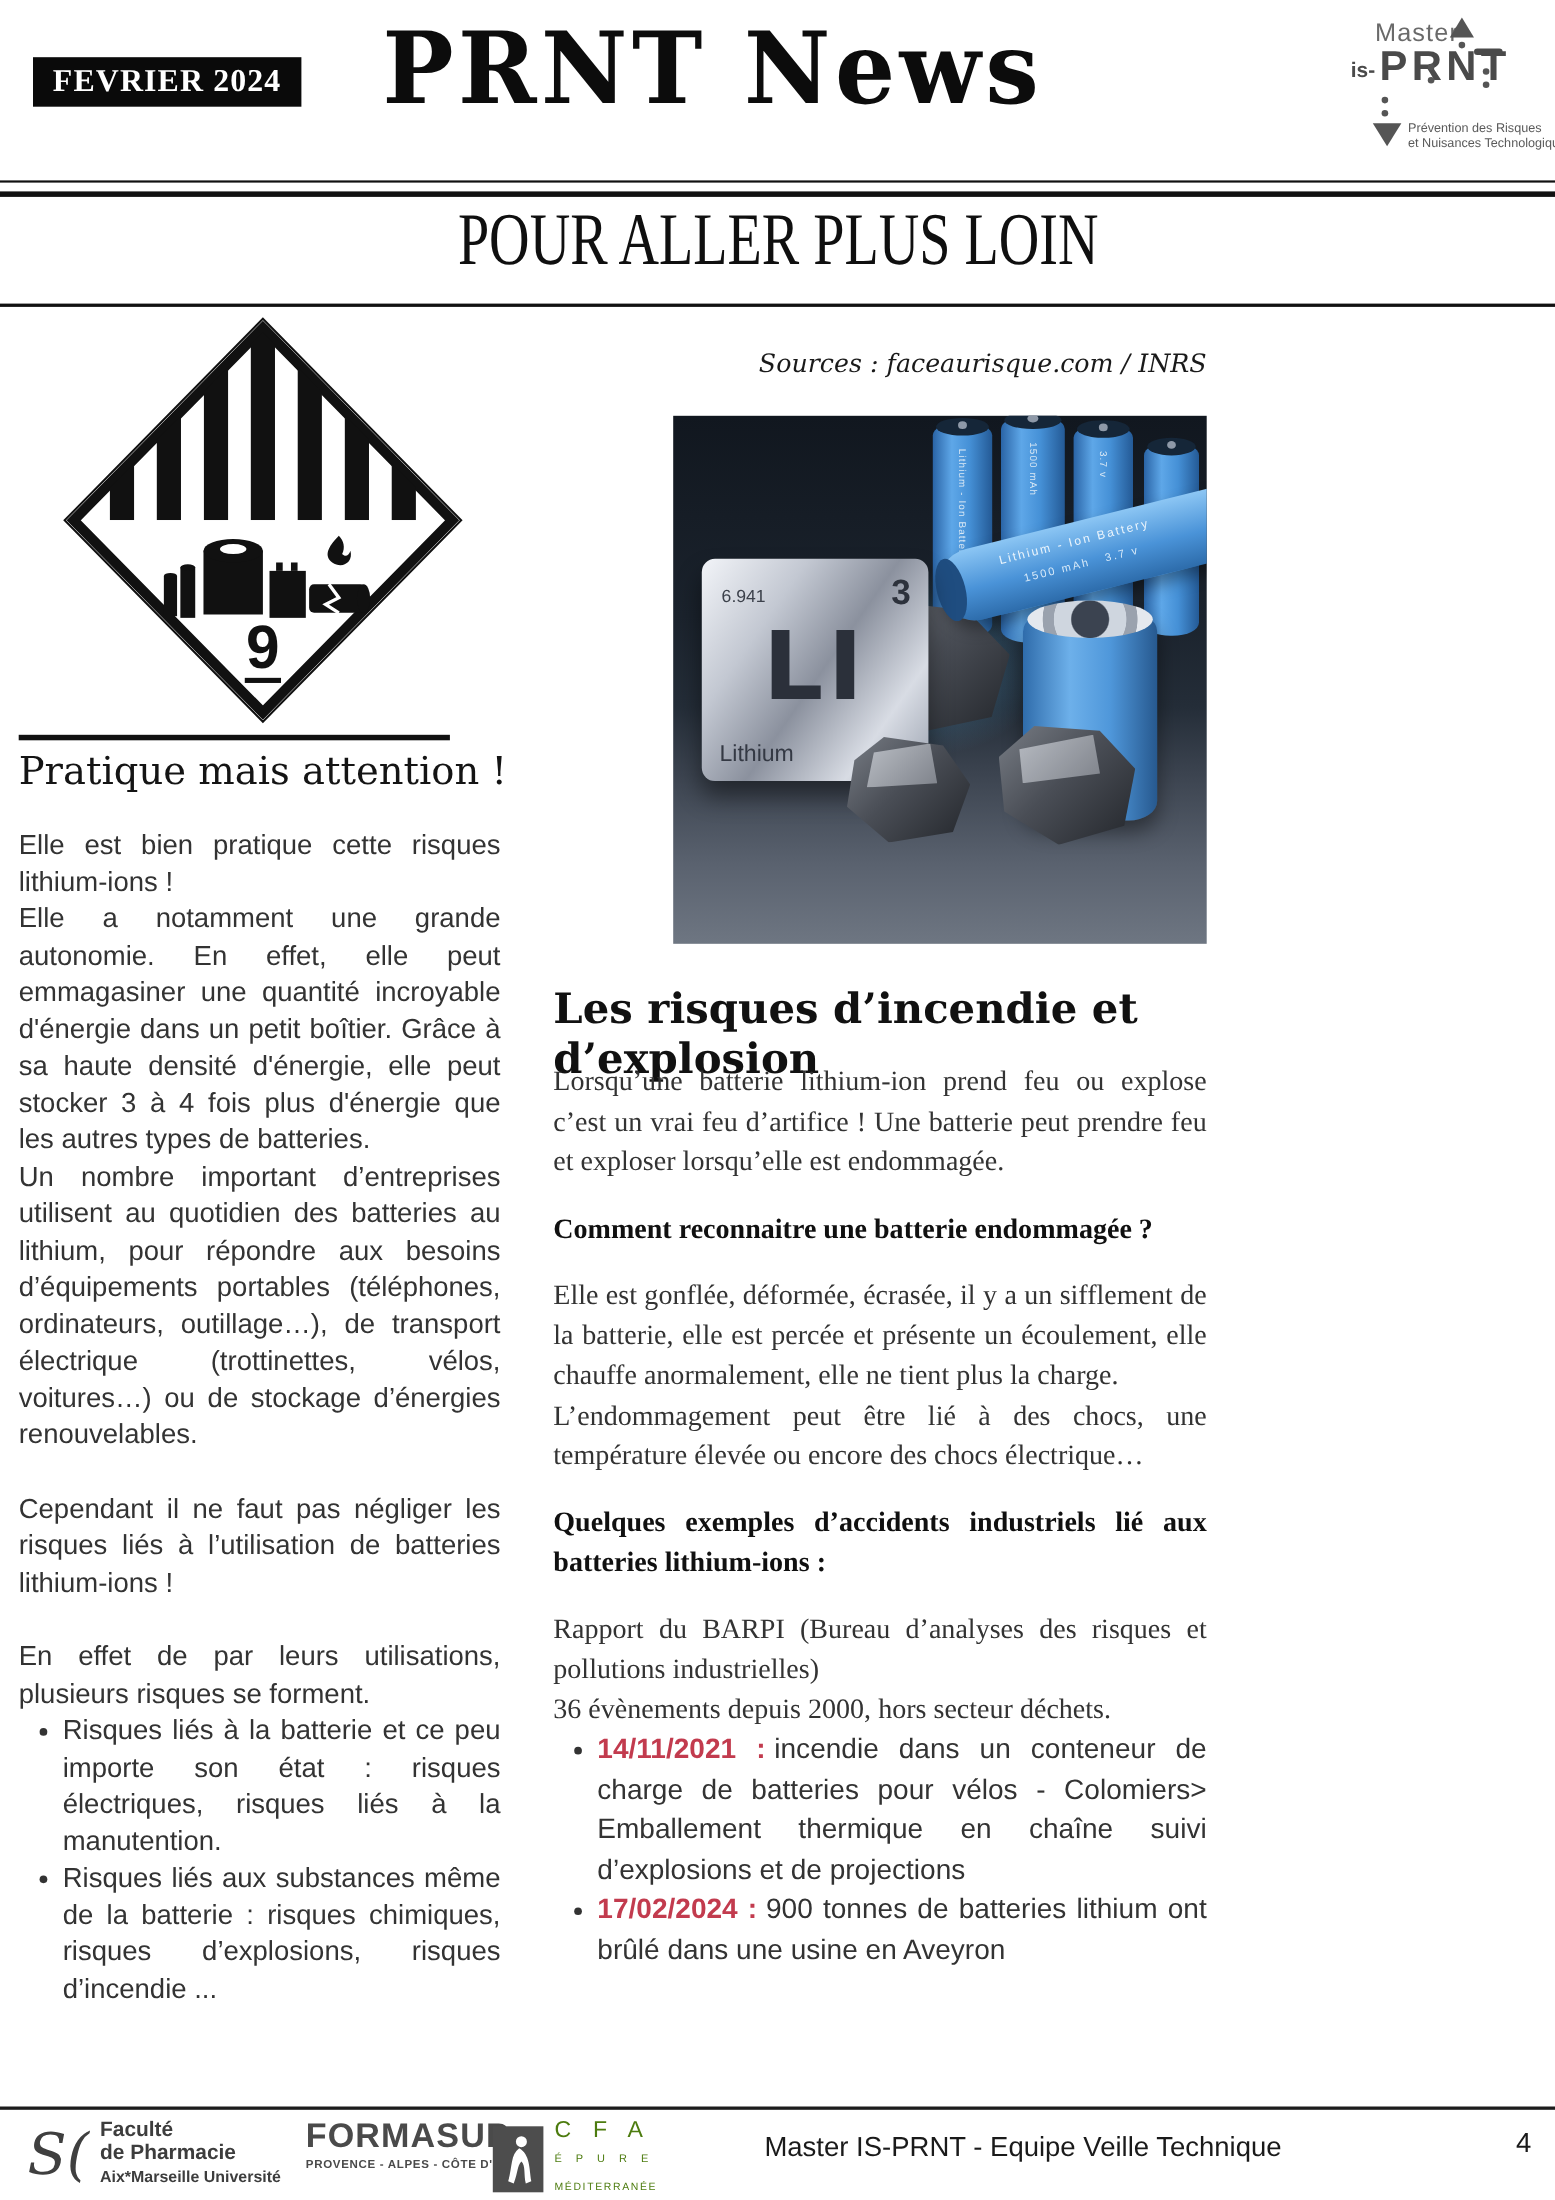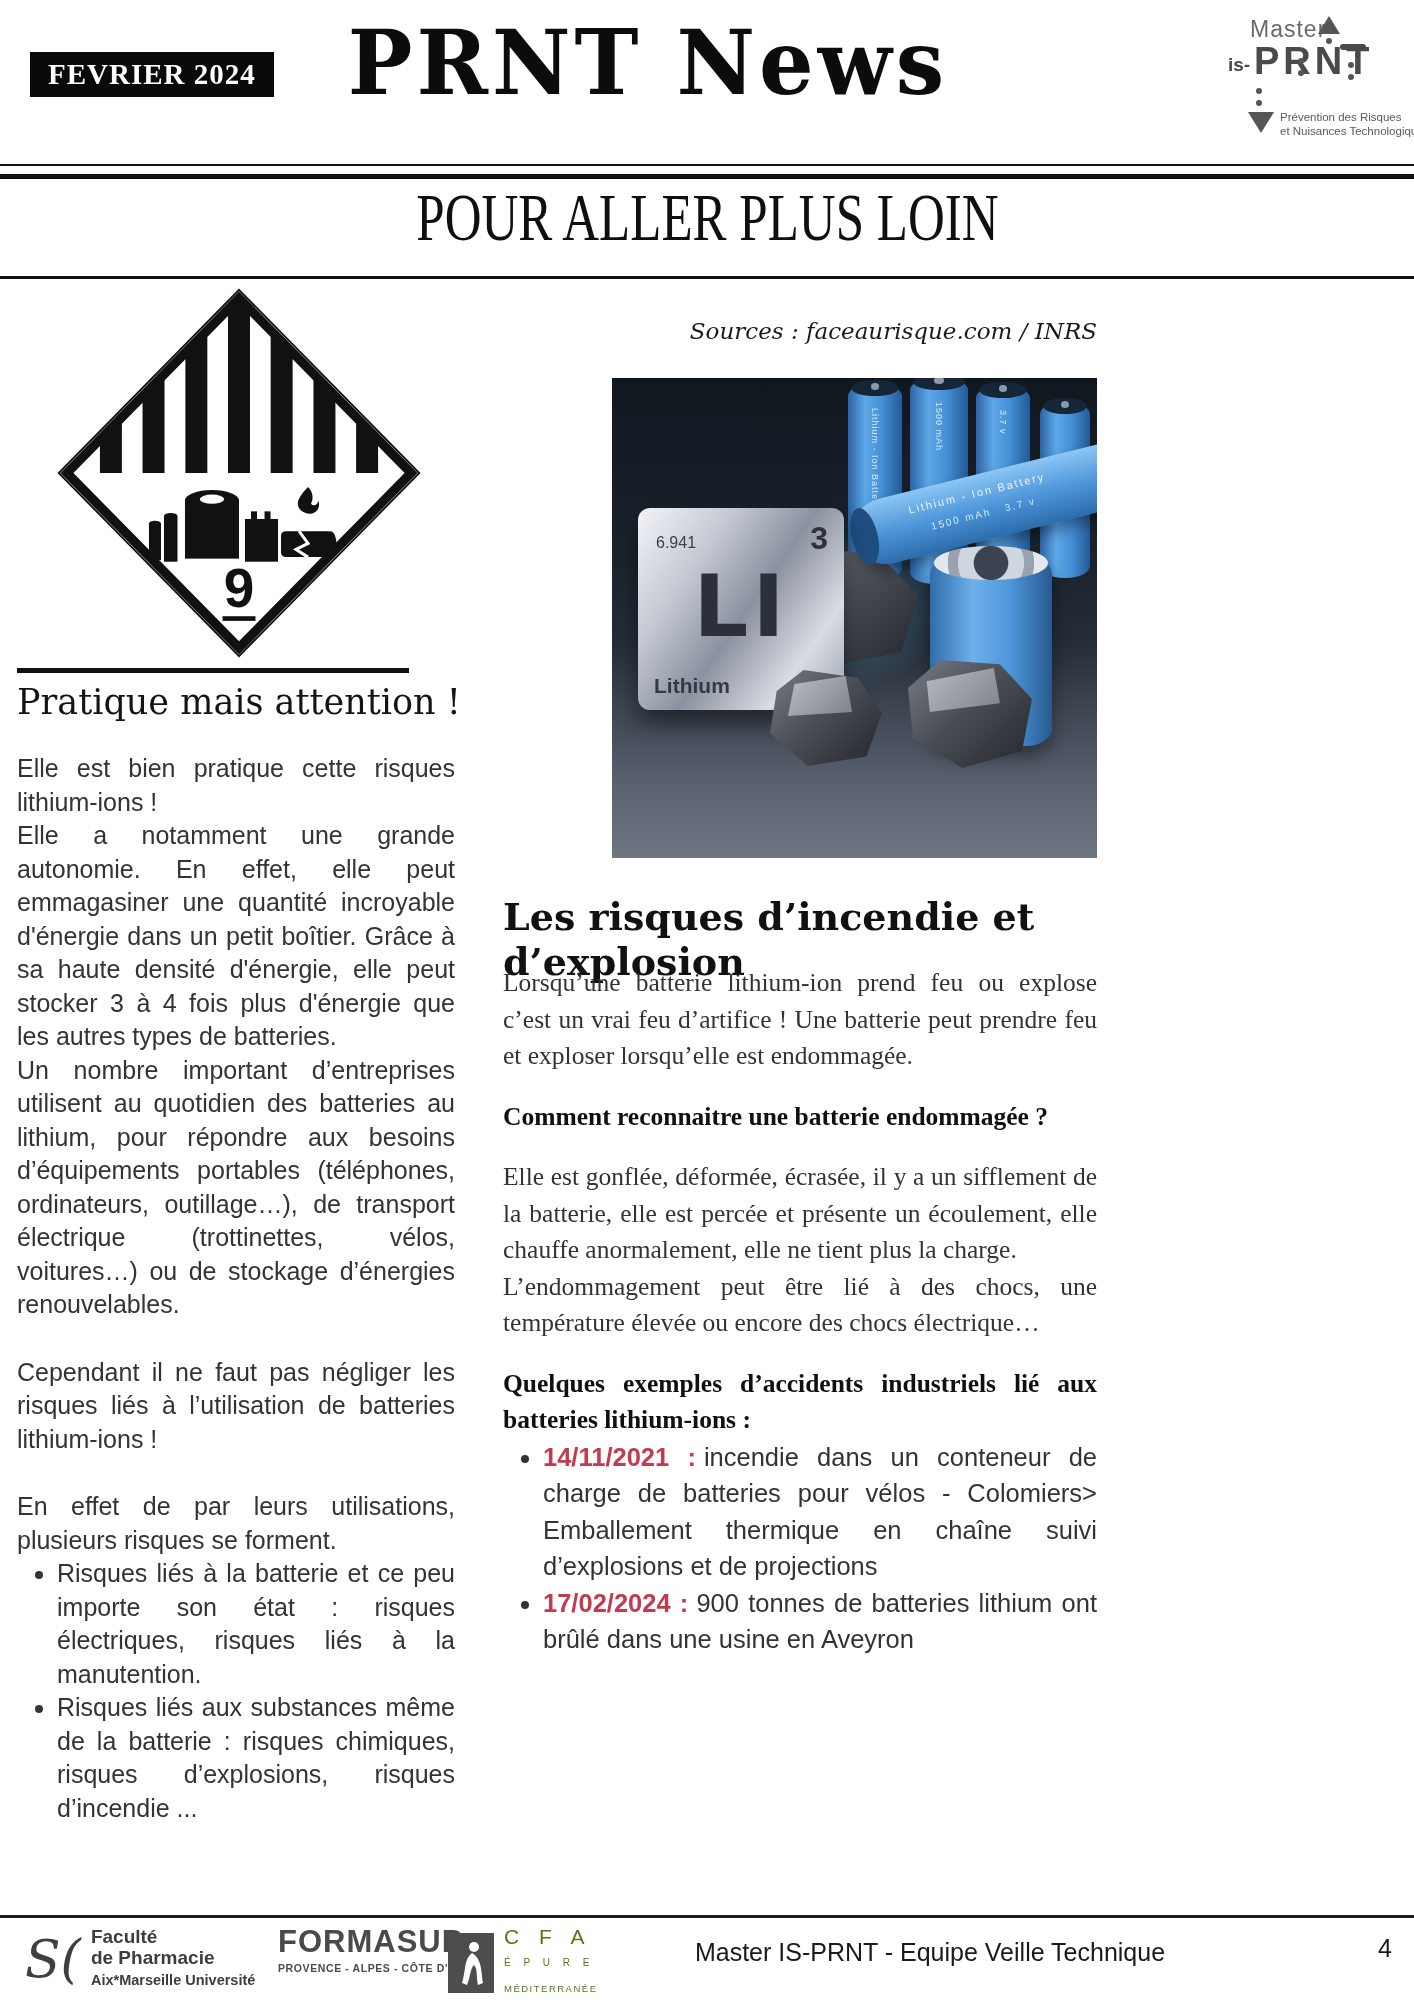--- a/index.html
+++ b/index.html
@@ -52,21 +52,21 @@
       background:linear-gradient(180deg,#11171f 0%,#1b232d 38%,#242d38 55%,#3c4450 68%,#5a626f 85%,#6e7682 100%);}
   .glow{position:absolute;left:120px;top:140px;width:220px;height:170px;
       background:radial-gradient(ellipse at center,rgba(90,180,230,0.45),rgba(90,180,230,0) 70%);}
   .li-tile{position:absolute;left:26px;top:130px;width:206px;height:202px;border-radius:12px;
       background:linear-gradient(125deg,#f2f4f8 0%,#c3c8d2 28%,#8b919e 52%,#d8dce4 78%,#9ba2af 100%);
       box-shadow:0 14px 22px rgba(0,0,0,0.45);}
   .li-mass{position:absolute;left:18px;top:26px;font-size:16px;color:#3c414b;}
   .li-num{position:absolute;right:16px;top:12px;font-size:32px;font-weight:bold;color:#2d323c;}
   .li-sym{position:absolute;left:0;top:48px;width:100%;text-align:center;font-size:86px;font-weight:bold;
       letter-spacing:4px;color:#2b303a;font-family:"DejaVu Sans",sans-serif;}
-  .li-name{position:absolute;left:16px;bottom:12px;font-size:21px;font-weight:bold;color:#343944;}
+  .li-name{position:absolute;left:16px;bottom:12px;font-size:21px;font-weight:normal;color:#343944;}
   .cyl{position:absolute;border-radius:24px/12px;
       background:linear-gradient(90deg,#2a64a6 0%,#5ea7e8 32%,#4590d6 62%,#245a96 100%);}
   .cyl .cap{position:absolute;left:6%;top:-4px;width:88%;height:16px;border-radius:50%;background:#152638;}
   .cyl .term{position:absolute;left:42%;top:-1px;width:16%;height:7px;border-radius:50%;background:#8e99a8;}
   .vlabel{position:absolute;left:50%;top:24px;transform:translateX(-50%);writing-mode:vertical-rl;
       font-size:9px;letter-spacing:1px;color:#d9e8f5;white-space:nowrap;}
   .fatbat{position:absolute;left:318px;top:178px;width:122px;height:190px;border-radius:26px/18px;
       background:linear-gradient(90deg,#2f6cab 0%,#6db0ea 35%,#4f97da 65%,#27598f 100%);box-shadow:0 10px 18px rgba(0,0,0,0.4);}
   .fatbat .cap{position:absolute;left:4px;top:-10px;width:114px;height:34px;border-radius:50%;
       background:radial-gradient(circle at 50% 50%,#3b4350 0 28%,#cfd6df 30% 55%,#9aa2ae 56% 72%,#e4e8ee 73% 100%);}
@@ -262,20 +262,24 @@
   <div class="abs right-heading">Les risques d’incendie et d’explosion</div>
 
   <div class="abs right-body">
     <p>Lorsqu’une batterie lithium-ion prend feu ou explose c’est un vrai feu d’artifice ! Une batterie peut prendre feu et exploser lorsqu’elle est endommagée.</p>
     <p class="sub gap">Comment reconnaitre une batterie endommagée ?</p>
     <p class="gap">
       <span>Elle est gonflée, déformée, écrasée, il y a un sifflement de la batterie, elle est percée et présente un écoulement, elle chauffe anormalement, elle ne tient plus la charge.</span><br>
       <span>L’endommagement peut être lié à des chocs, une température élevée ou encore des chocs électrique…</span>
     </p>
     <p class="sub gap">Quelques exemples d’accidents industriels lié aux batteries lithium-ions :</p>
+    <p class="gap">
+      <span>Rapport du BARPI (Bureau d’analyses des risques et pollutions industrielles)</span><br>
+      <span>36 évènements depuis 2000, hors secteur déchets.</span>
+    </p>
     <ul>
       <li>
         <span class="inc-date">14/11/2021 :</span><span class="inc-text">incendie dans un conteneur de charge de batteries pour vélos - Colomiers&gt; Emballement thermique en chaîne suivi d’explosions et de projections</span>
       </li>
       <li>
         <span class="inc-date">17/02/2024 :</span><span class="inc-text">900 tonnes de batteries lithium ont brûlé dans une usine en Aveyron</span>
       </li>
     </ul>
   </div>
 

